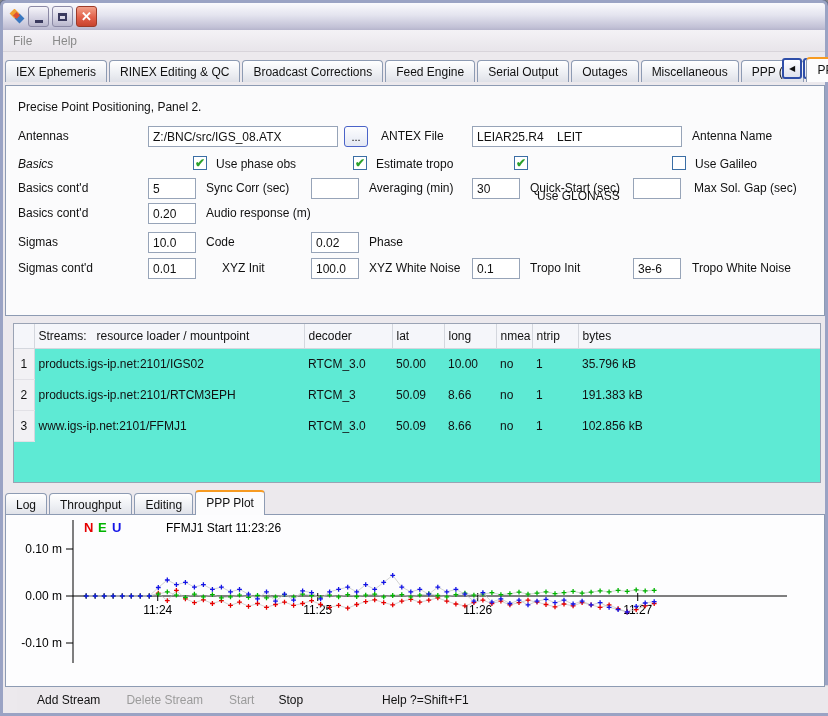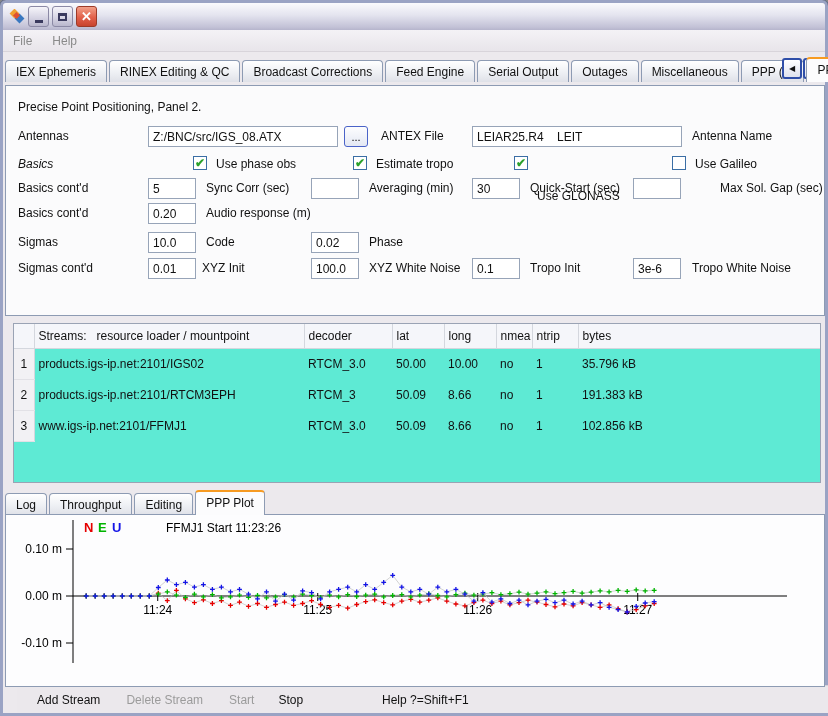--- a/index.html
+++ b/index.html
@@ -147,41 +147,41 @@
 
     <div class="frow" style="top:92px;">
       <span class="flabel" style="left:12px;">Basics cont'd</span>
       <input class="tfield" style="left: 142px; width: 48px;" value="5">
       <span class="flabel" style="left:200px;">Sync Corr (sec)</span>
       <input class="tfield" style="left: 305px; width: 48px;" value="">
       <span class="flabel" style="left:363px;">Averaging (min)</span>
       <input class="tfield" style="left: 466px; width: 48px;" value="30">
       <span class="flabel" style="left:524px;">Quick-Start (sec)</span>
       <input class="tfield" style="left: 627px; width: 48px;" value="">
-      <span class="flabel" style="left:714px;">Max Sol. Gap (sec)</span>
+      <span class="flabel" style="left:688px;">Max Sol. Gap (sec)</span>
     </div>
 
     <div class="frow" style="top:117px;">
       <span class="flabel" style="left:12px;">Basics cont'd</span>
       <input class="tfield" style="left: 142px; width: 48px;" value="0.20">
       <span class="flabel" style="left:200px;">Audio response (m)</span>
     </div>
 
     <div class="frow" style="top:146px;">
       <span class="flabel" style="left:12px;">Sigmas</span>
       <input class="tfield" style="left: 142px; width: 48px;" value="10.0">
       <span class="flabel" style="left:200px;">Code</span>
       <input class="tfield" style="left: 305px; width: 48px;" value="0.02">
       <span class="flabel" style="left:363px;">Phase</span>
     </div>
 
     <div class="frow" style="top:172px;">
       <span class="flabel" style="left:12px;">Sigmas cont'd</span>
       <input class="tfield" style="left: 142px; width: 48px;" value="0.01">
-      <span class="flabel" style="left:196px;">XYZ Init</span>
+      <span class="flabel" style="left:216px;">XYZ Init</span>
       <input class="tfield" style="left: 305px; width: 48px;" value="100.0">
       <span class="flabel" style="left:363px;">XYZ White Noise</span>
       <input class="tfield" style="left: 466px; width: 48px;" value="0.1">
       <span class="flabel" style="left:524px;">Tropo Init</span>
       <input class="tfield" style="left: 627px; width: 48px;" value="3e-6">
       <span class="flabel" style="left:686px;">Tropo White Noise</span>
     </div>
   </div>
 
   <div id="streams">

